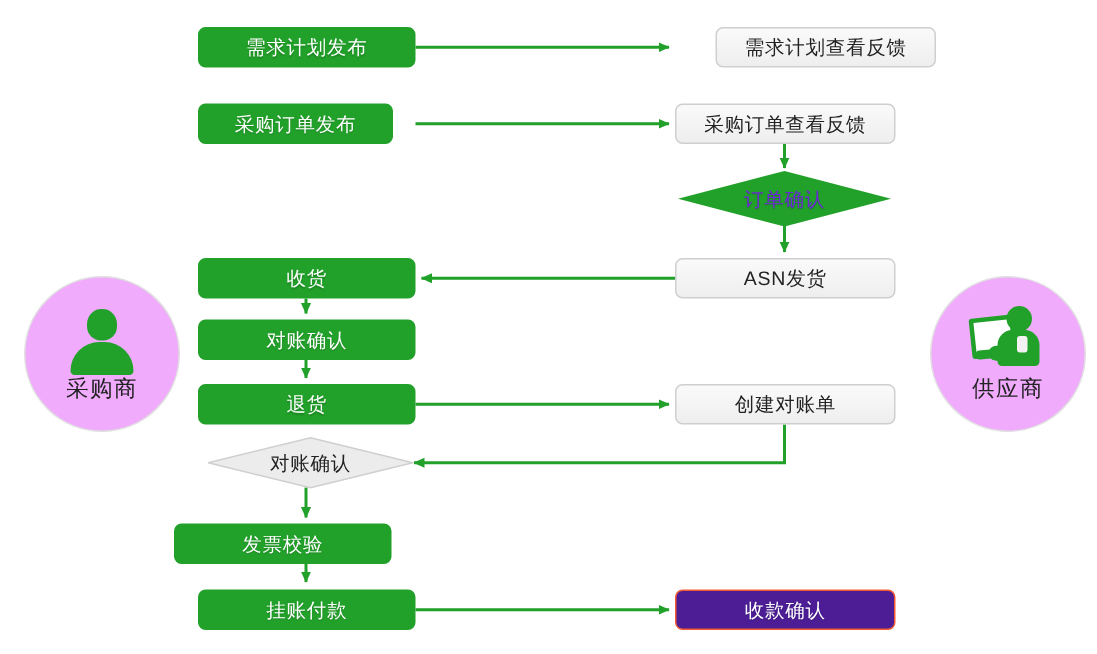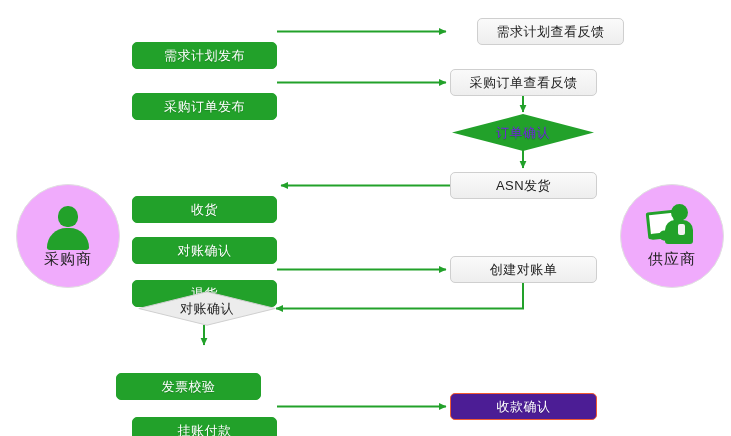--- a/index.html
+++ b/index.html
@@ -28,21 +28,20 @@
     line-height: 1;
     letter-spacing: 0.5px;
     white-space: nowrap;
     z-index: 5;
   }
   .node.green {
     background: #22a12a;
     color: #ffffff;
     border: 1px solid #22a12a;
     text-shadow: 0 1px 1px rgba(0,0,0,0.20);
-    margin-top: 24px;
   }
   .node.grey {
     background: #f3f3f3;
     color: #222222;
     border: 1px solid #cfcfcf;
     background-image: linear-gradient(#fafafa, #eeeeee);
   }
   .node.orange {
     background: #4c1d95;
     color: #ffffff;
@@ -248,21 +247,21 @@
   </div>
 
   <div class="node green" style="left:132px; top:18px; width:145px; height:27px;">
     <span>需求计划发布</span>
   </div>
 
   <div class="node grey" style="left:477px; top:18px; width:147px; height:27px;">
     <span>需求计划查看反馈</span>
   </div>
 
-  <div class="node green" style="left:132px; top:69px; width:145px; height:27px;">
+  <div class="node green" style="left:132px; top:69px; width:130px; height:27px;">
     <span>采购订单发布</span>
   </div>
 
   <div class="node grey" style="left:450px; top:69px; width:147px; height:27px;">
     <span>采购订单查看反馈</span>
   </div>
 
   <div class="diamond green" style="left:452px; top:114px; width:142px; height:37px;">
     <svg width="142" height="37" viewBox="0 0 142 37">
       <polygon points="71,0 142,18.5 71,37 0,18.5" fill="#22a12a"></polygon>

